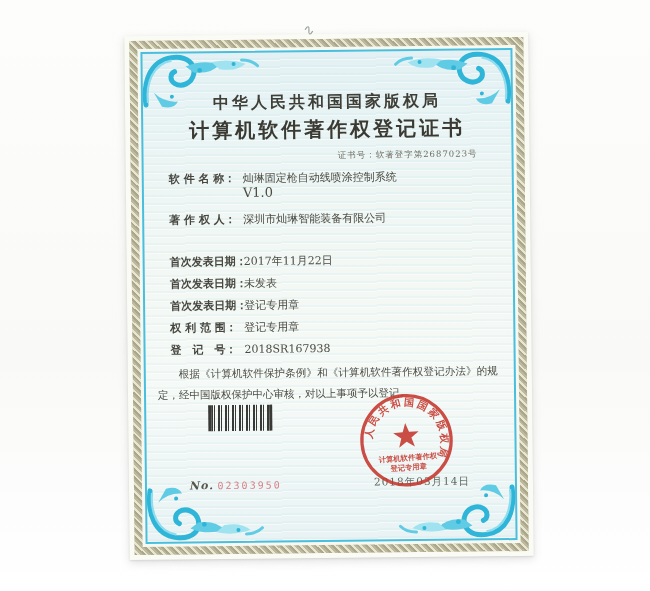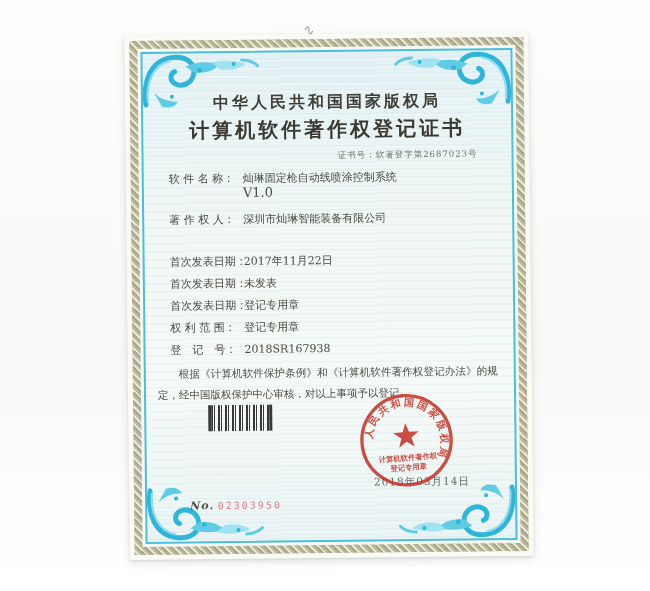--- a/index.html
+++ b/index.html
@@ -44,41 +44,41 @@
   .corner.bl{left:-1px;bottom:-1px;transform:scaleY(-1);}
   .corner.br{right:-1px;bottom:-1px;transform:scale(-1,-1);}
 
   .title1{position:absolute;top:40px;left:0;width:100%;text-align:center;
     font-size:16px;font-weight:bold;letter-spacing:3px;color:#3f3f37;}
   .title2{position:absolute;top:64px;left:0;width:100%;text-align:center;
     font-size:20px;font-weight:bold;letter-spacing:3px;color:#3a3a32;}
   .certno{position:absolute;top:98px;right:34px;font-size:8.5px;color:#6d6d62;letter-spacing:1px;}
 
   .row{position:absolute;left:25px;font-size:11px;white-space:nowrap;}
-  .row .lab{display:inline-block;width:74px;font-weight:normal;color:#474740;}
+  .row .lab{display:inline-block;width:74px;font-weight:bold;color:#474740;}
   .row .val{color:#4b4b42;}
   .val2{position:absolute;left:99px;font-size:13px;color:#4b4b42;}
 
   .statement{position:absolute;top:310px;left:12px;width:340px;
     font-size:10.5px;line-height:21px;text-indent:2em;color:#4b4b42;text-align:justify;}
 
   .barcode{position:absolute;top:352px;left:62px;width:58px;height:26px;
     border-left:3px solid #20201c;border-right:3px solid #20201c;
     background:repeating-linear-gradient(90deg,
       #20201c 0 2px, transparent 2px 3px,
       #20201c 3px 4px, transparent 4px 7px,
       #20201c 7px 9px, transparent 9px 10px,
       #20201c 10px 11px, transparent 11px 14px);
     opacity:.88;}
 
   .seal{position:absolute;left:212px;top:341px;width:96px;height:96px;opacity:.87;
     transform:rotate(-4deg);}
   .seal svg{width:100%;height:100%;}
 
-  .footer-no{position:absolute;top:446px;left:43px;font-size:11px;}
+  .footer-no{position:absolute;top:426px;left:43px;font-size:11px;}
   .footer-no .no-lab{font-style:italic;color:#55554c;font-weight:bold;letter-spacing:1px;}
   .footer-no .no-val{color:#d8838c;letter-spacing:2px;font-family:"DejaVu Sans Mono","Liberation Mono",monospace;font-size:10px;}
   .footer-date{position:absolute;top:424px;left:210px;width:130px;text-align:center;
     font-size:10.5px;color:#5e665e;letter-spacing:1px;}
 
   .staple{position:absolute;left:303px;top:22px;width:14px;height:18px;color:#9aa0a0;
     font-size:14px;transform:rotate(18deg);z-index:5;}
 </style>
 </head>
 <body>

